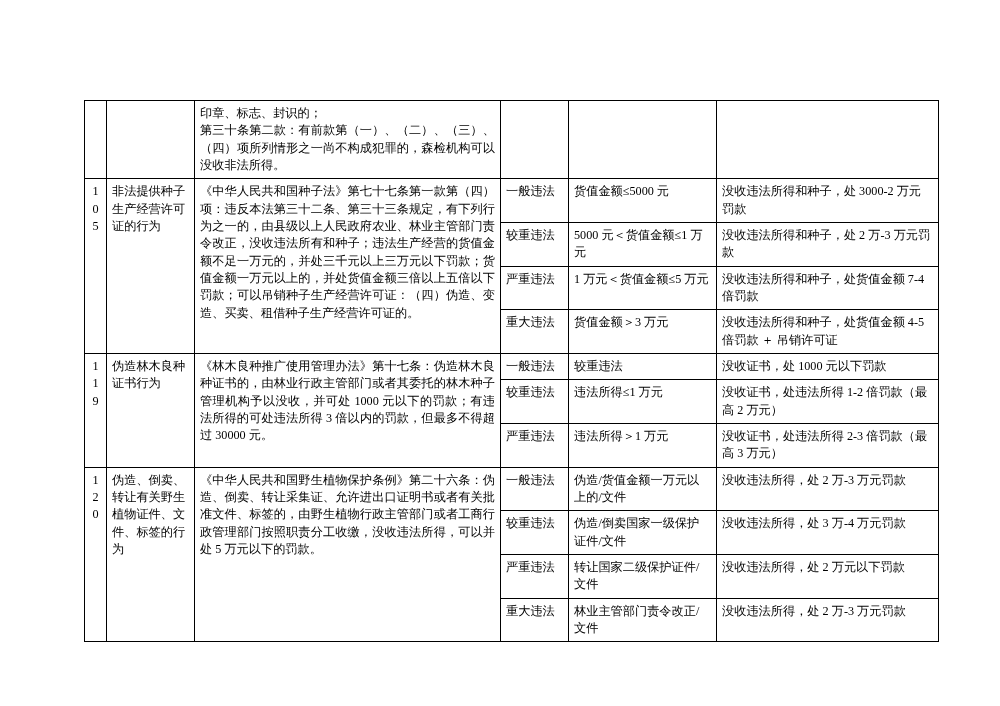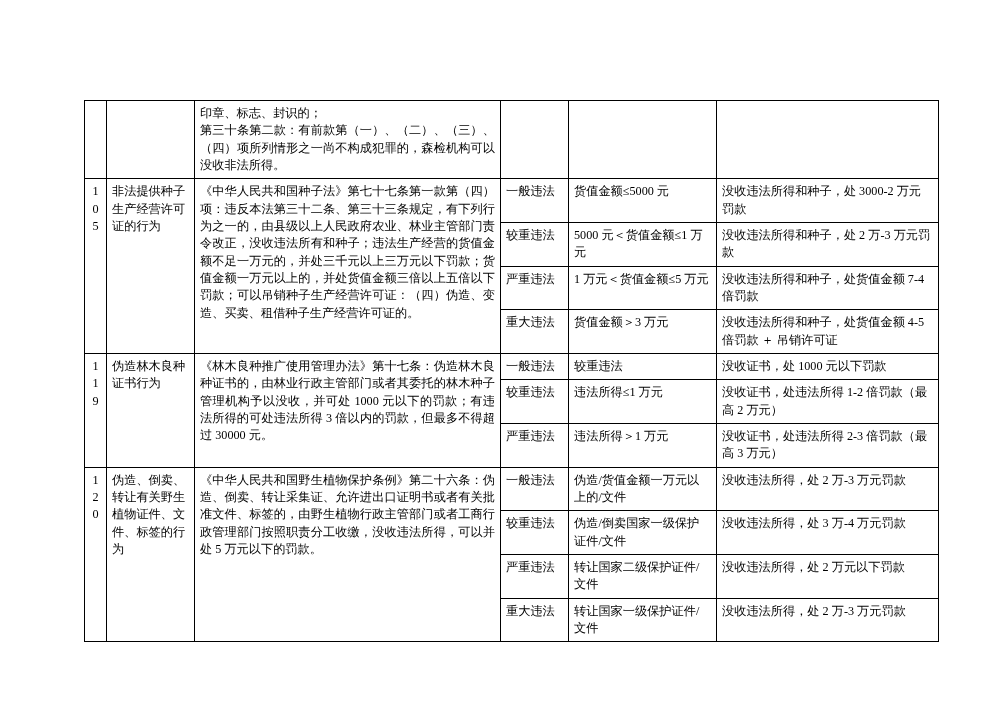--- a/index.html
+++ b/index.html
@@ -170,20 +170,20 @@
           <td class="cond">伪造/倒卖国家一级保护证件/文件</td>
           <td class="pen">没收违法所得，处 3 万-4 万元罚款</td>
         </tr>
         <tr>
           <td class="level">严重违法</td>
           <td class="cond">转让国家二级保护证件/文件</td>
           <td class="pen">没收违法所得，处 2 万元以下罚款</td>
         </tr>
         <tr>
           <td class="level">重大违法</td>
-          <td class="cond">转让国家一级保护证件/文件</td>
+          <td class="cond">林业主管部门责令改正/文件</td>
           <td class="pen">没收违法所得，处 2 万-3 万元罚款</td>
         </tr>
 
       </tbody>
     </table>
   </div>
 </div>
 
 </body></html>

